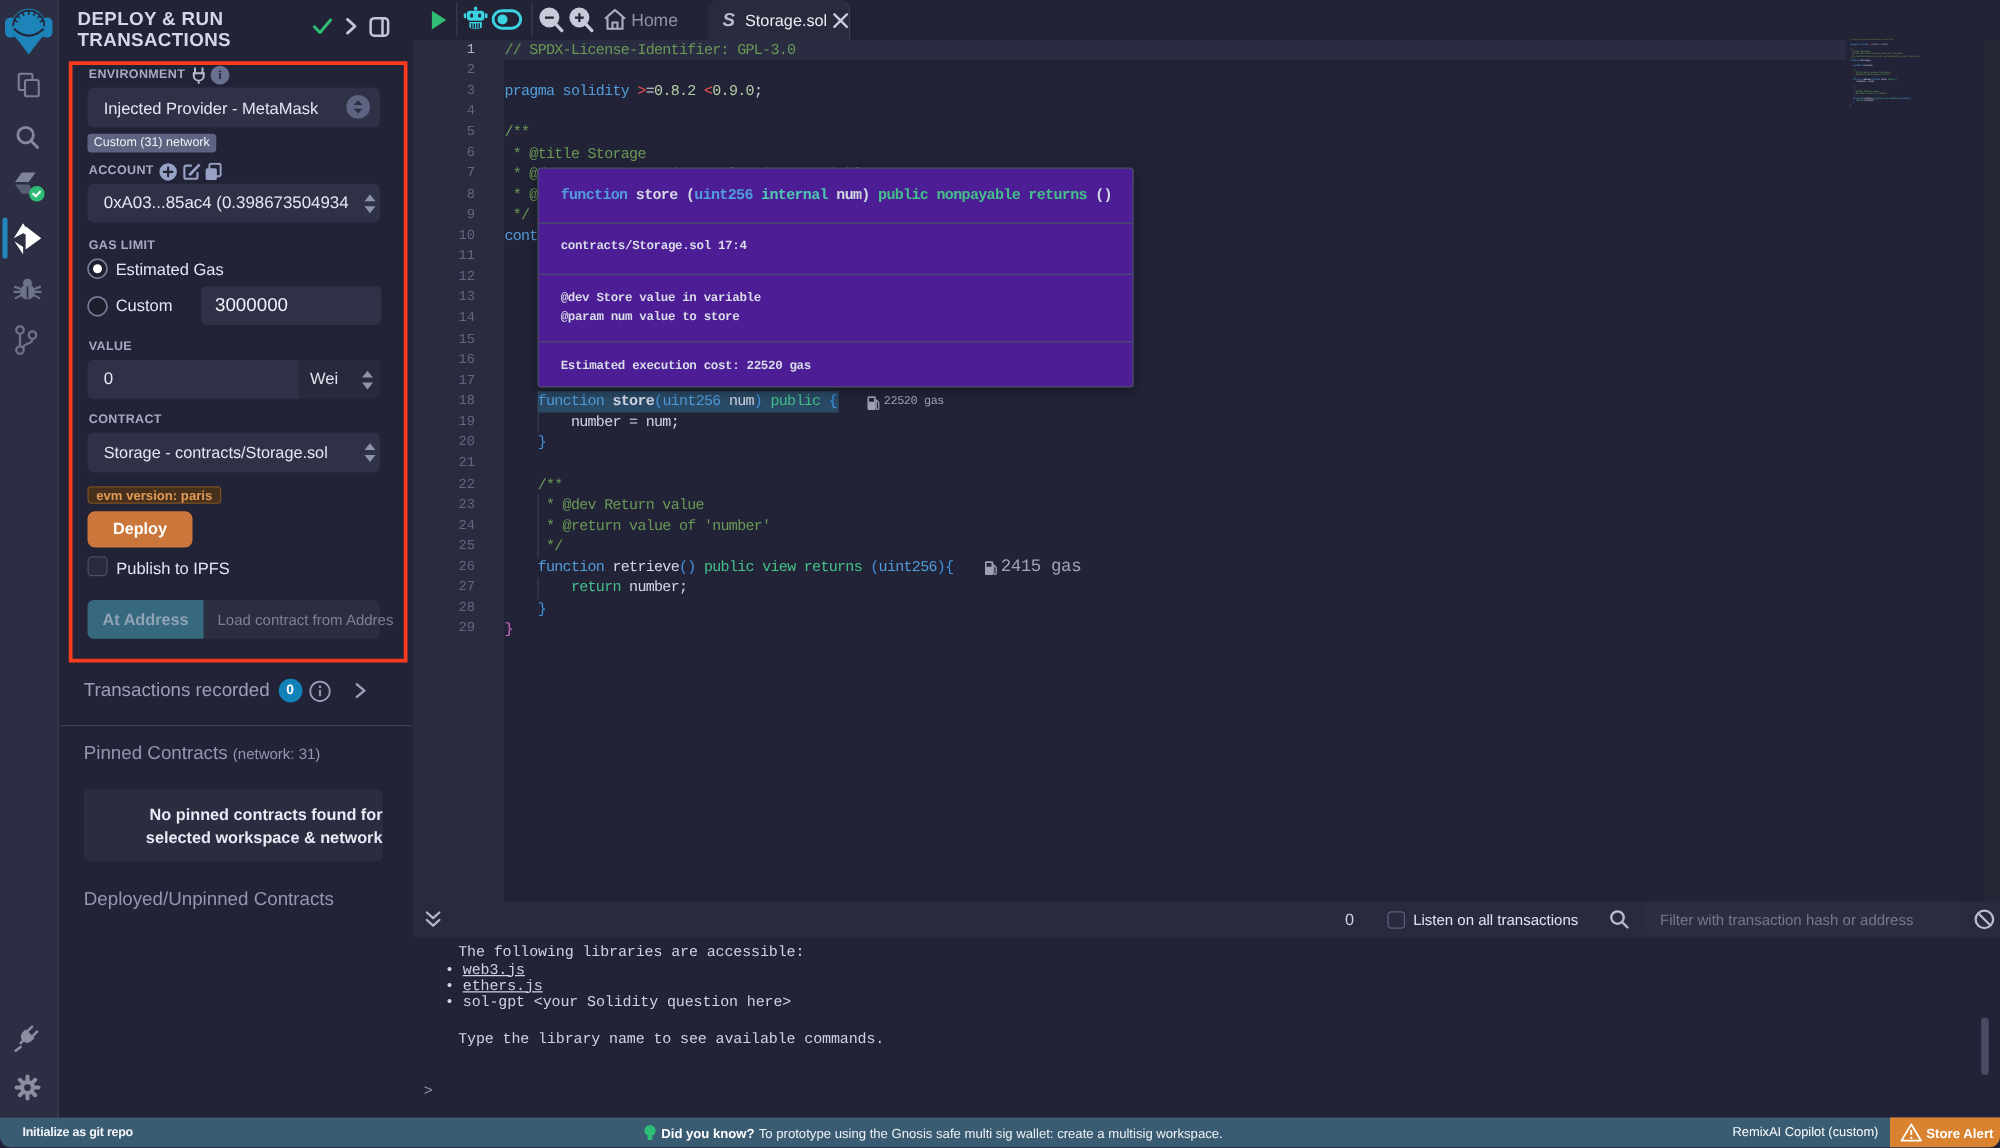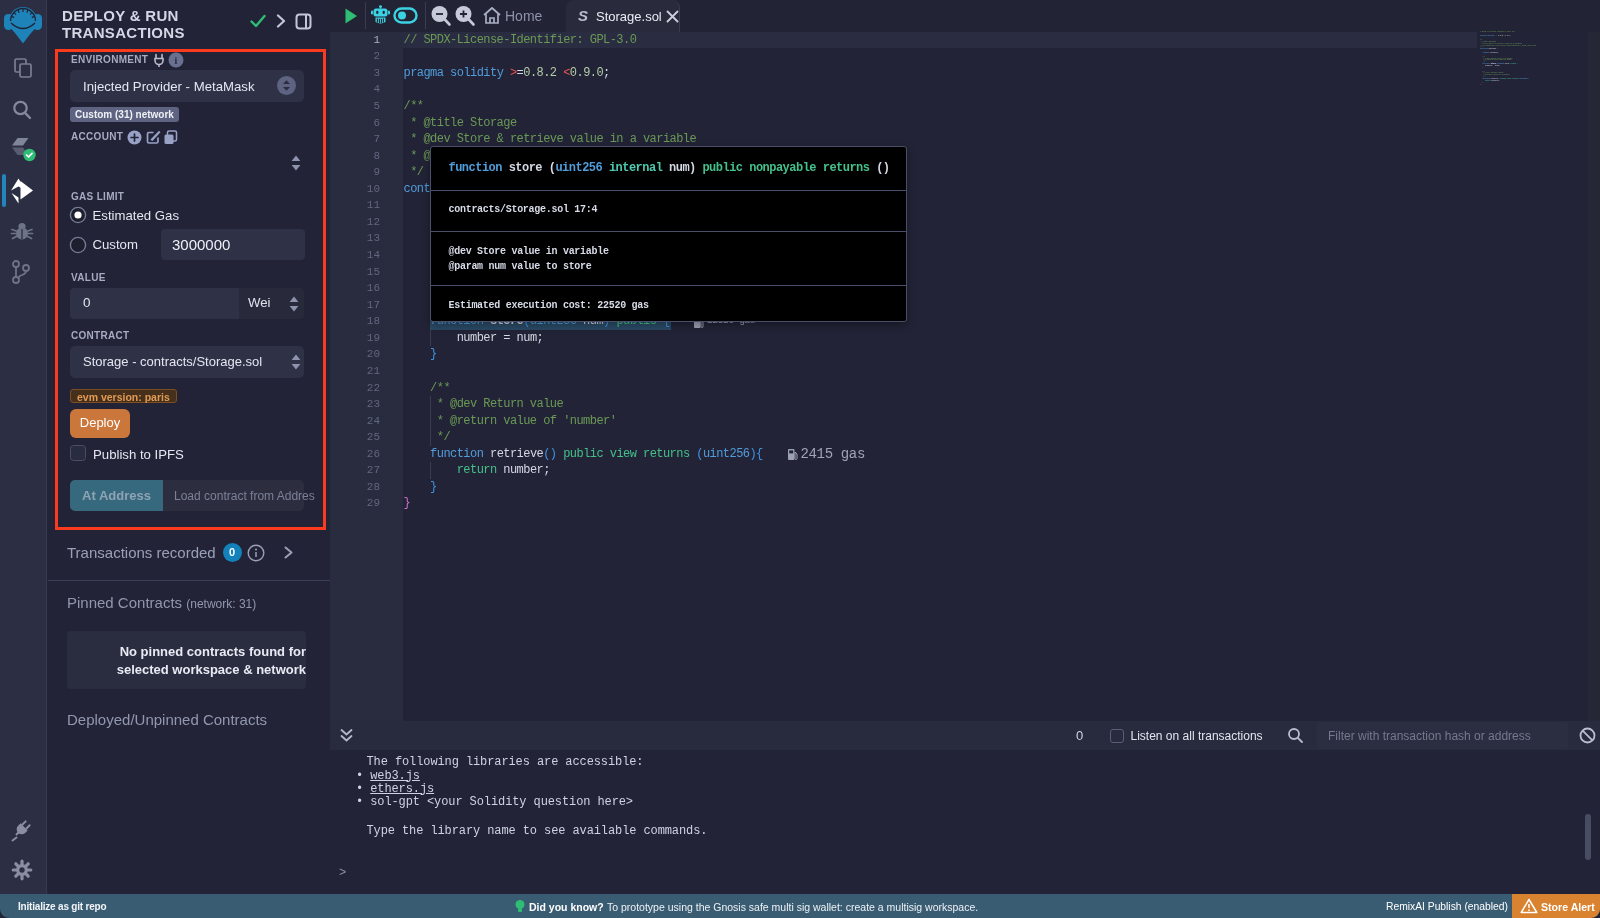--- a/index.html
+++ b/index.html
@@ -176,21 +176,21 @@
 <div style="height:16.56px;line-height:16.56px;white-space:pre"><span style="color:#6a9955">     * @return value of 'number'</span></div>
 <div style="height:16.56px;line-height:16.56px;white-space:pre"><span style="color:#6a9955">     */</span></div>
 <div style="height:16.56px;line-height:16.56px;white-space:pre"><span style="color:#d4d7e4">    </span><span style="color:#519ddb">function</span><span style="color:#d4d7e4"> retrieve</span><span style="color:#3f93e0">()</span><span style="color:#d4d7e4"> </span><span style="color:#44c08a">public</span><span style="color:#d4d7e4"> </span><span style="color:#44c08a">view</span><span style="color:#d4d7e4"> </span><span style="color:#44c08a">returns</span><span style="color:#d4d7e4"> </span><span style="color:#3f93e0">(</span><span style="color:#519ddb">uint256</span><span style="color:#3f93e0">)</span><span style="color:#3f93e0">{</span></div>
 <div style="height:16.56px;line-height:16.56px;white-space:pre"><span style="color:#d4d7e4">        </span><span style="color:#44c08a">return</span><span style="color:#d4d7e4"> number;</span></div>
 <div style="height:16.56px;line-height:16.56px;white-space:pre"><span style="color:#d4d7e4">    </span><span style="color:#3f93e0">}</span></div>
 <div style="height:16.56px;line-height:16.56px;white-space:pre"><span style="color:#d06dc8">}</span></div>
 </div>
     </div>
 <div class="abs" style="left:1588px;top:31.5px;width:12px;height:689.5px;background:#252737"></div>
 
-<div class="abs" style="left:429.5px;top:146px;width:477px;height:176px;background:#000000;border:1px solid #4a4e6a;border-radius:3px;box-shadow:0 3px 10px rgba(0,0,0,0.35)">
+<div class="abs" style="left:429.5px;top:134px;width:477px;height:176px;background:#4c1d95;border:1px solid #4a4e6a;border-radius:3px;box-shadow:0 3px 10px rgba(0,0,0,0.35)">
   <div style="position:absolute;left:18px;top:9px;height:25px;line-height:25px;font-family:'Liberation Mono',monospace;font-size:12px;letter-spacing:-0.52px;font-weight:bold;white-space:pre"><span style="color:#519ddb">function</span> <span style="color:#d4d7e4">store (</span><span style="color:#519ddb">uint256</span> <span style="color:#4ec9b0">internal</span> <span style="color:#d4d7e4">num) </span><span style="color:#44c08a">public nonpayable returns</span> <span style="color:#d4d7e4">()</span></div>
   <div style="position:absolute;left:0;top:42.5px;width:100%;height:1px;background:#4a4e6a"></div>
   <div style="position:absolute;left:18px;top:57px;font-family:'Liberation Mono',monospace;font-size:10px;letter-spacing:-0.28px;font-weight:bold;color:#d8dbe8;white-space:pre">contracts/Storage.sol 17:4</div>
   <div style="position:absolute;left:0;top:84px;width:100%;height:1px;background:#4a4e6a"></div>
   <div style="position:absolute;left:18px;top:98px;font-family:'Liberation Mono',monospace;font-size:10px;letter-spacing:-0.28px;font-weight:bold;color:#d8dbe8;line-height:14.5px;white-space:pre">@dev Store value in variable
 @param num value to store</div>
   <div style="position:absolute;left:0;top:138px;width:100%;height:1px;background:#4a4e6a"></div>
   <div style="position:absolute;left:18px;top:152.5px;font-family:'Liberation Mono',monospace;font-size:10px;letter-spacing:-0.28px;font-weight:bold;color:#d8dbe8;white-space:pre">Estimated execution cost: 22520 gas</div>
 </div>
 
@@ -319,35 +319,38 @@
 <circle cx="8" cy="8" r="7.5" fill="#6a7190"></circle>
 <text x="8" y="11.6" font-size="10" font-weight="bold" fill="#282a3e" text-anchor="middle" font-family="Liberation Serif,serif">i</text>
 </svg>
 <div class="abs" style="left:70px;top:69.5px;width:234px;height:32px;background:#2f3146;border-radius:5px"></div>
 <div class="abs" style="left:83px;top:78.5px;font-size:13.2px;color:#e4e6f1">Injected Provider - MetaMask</div>
 <svg width="19" height="19" viewBox="0 0 19 19" style="position:absolute;left:277.0px;top:76.0px">
 <circle cx="9.5" cy="9.5" r="9.5" fill="#5d6380"></circle>
 <polygon points="9.5,4.2 13,8 6,8" fill="#2a2c3f"></polygon>
 <polygon points="9.5,14.8 13,11 6,11" fill="#2a2c3f"></polygon>
 </svg>
-<div class="abs" style="left:70px;top:106.5px;height:15px;line-height:15px;padding:0 5px;background:#5d6380;border-radius:3px;font-size:10px;font-weight:bold;color:#f0f1f7">Custom (31) network</div>
+<div class="abs" style="left:70px;top:106.5px;height:15px;line-height:15px;padding:0 5px;background:#5d6380;border-radius:3px;font-size:10px;font-weight:normal;color:#f0f1f7">Custom (31) network</div>
 
 <div class="lbl" style="top:131px">ACCOUNT</div>
 <svg width="15" height="15" viewBox="0 0 15 15" style="position:absolute;left:127px;top:130px">
 <circle cx="7.5" cy="7.5" r="7" fill="#98a1c6"></circle>
 <path d="M7.5 4 v7 M4 7.5 h7" stroke="#222336" stroke-width="1.7" stroke-linecap="round"></path>
 </svg>
     <svg width="15" height="15" viewBox="0 0 15 15" style="position:absolute;left:146px;top:130px">
 <path d="M7.5 2.5 H3 a1.5 1.5 0 0 0 -1.5 1.5 v7.5 a1.5 1.5 0 0 0 1.5 1.5 h7.5 a1.5 1.5 0 0 0 1.5 -1.5 V7.5" fill="none" stroke="#98a1c6" stroke-width="1.7"></path>
 <path d="M5.5 9.5 L13 1.8 l0.5 0.5 L6.3 10z" fill="#98a1c6" stroke="#98a1c6" stroke-width="1.4"></path>
 </svg>
     <svg width="15" height="15" viewBox="0 0 15 15" style="position:absolute;left:163px;top:130px">
 <rect x="4.5" y="1" width="9" height="10" rx="1.5" fill="none" stroke="#98a1c6" stroke-width="1.5"></rect>
 <rect x="1.5" y="4.5" width="9" height="9.5" rx="1.5" fill="#98a1c6"></rect>
 </svg>
+<div class="abs" style="left:70px;top:146.5px;width:234px;height:31.5px;background:#2f3146;border-radius:5px;overflow:hidden">
+  <div style="position:absolute;left:13px;top:7.5px;font-size:13.5px;color:#e4e6f1;white-space:nowrap">0xA03...85ac4 (0.398673504934</div>
+</div>
 <svg width="10" height="16" viewBox="0 0 10 16" style="position:absolute;left:291px;top:154.5px">
 <polygon points="5,0.5 9.4,6 0.6,6" fill="#8d93ad"></polygon>
 <polygon points="5,15.5 9.4,10 0.6,10" fill="#8d93ad"></polygon>
 </svg>
 
 <div class="lbl" style="top:190.5px">GAS LIMIT</div>
 <svg width="18" height="18" viewBox="0 0 18 18" style="position:absolute;left:68.5px;top:206px">
 <circle cx="9" cy="9" r="7.6" fill="#1d1e2e" stroke="#767b96" stroke-width="1.4"></circle>
       <circle cx="9" cy="9" r="3.6" fill="#fff"></circle>
 </svg>
@@ -370,21 +373,21 @@
 </svg>
 
 <div class="lbl" style="top:330px">CONTRACT</div>
 <div class="abs" style="left:70px;top:345.5px;width:234px;height:32px;background:#2f3146;border-radius:5px"></div>
 <div class="abs" style="left:83px;top:354px;font-size:13px;color:#e4e6f1">Storage - contracts/Storage.sol</div>
 <svg width="10" height="16" viewBox="0 0 10 16" style="position:absolute;left:291px;top:353.5px">
 <polygon points="5,0.5 9.4,6 0.6,6" fill="#8d93ad"></polygon>
 <polygon points="5,15.5 9.4,10 0.6,10" fill="#8d93ad"></polygon>
 </svg>
 <div class="abs" style="left:70px;top:388.5px;height:14px;line-height:14px;padding:0 6px;background:#46301b;border:1px solid #7c4f22;border-radius:3px;font-size:10.5px;font-weight:bold;color:#e09a56">evm version: paris</div>
-<div class="abs" style="left:70px;top:409px;width:60px;height:28.5px;background:#cb763a;border-radius:6px;text-align:center;line-height:28.5px;font-size:13px;font-weight:normal;color:#fff">Deploy</div>
+<div class="abs" style="left:70px;top:409px;width:84px;height:28.5px;background:#cb763a;border-radius:6px;text-align:center;line-height:28.5px;font-size:13px;font-weight:bold;color:#fff">Deploy</div>
 <div class="abs" style="left:70px;top:445px;width:15.5px;height:15.5px;background:#292b3e;border:1.5px solid #4a4d66;border-radius:3.5px"></div>
 <div class="abs" style="left:93px;top:446.5px;font-size:13.2px;color:#e4e6f1">Publish to IPFS</div>
 <div class="abs" style="left:70px;top:479.5px;width:93px;height:31.5px;background:#37697e;border-radius:5px 0 0 5px;text-align:center;line-height:31.5px;font-size:13px;font-weight:bold;color:#8fa3b4">At Address</div>
 <div class="abs" style="left:163px;top:479.5px;width:141px;height:31.5px;background:#2c2e40;border-radius:0 5px 5px 0"></div>
 <div class="abs" style="left:174px;top:489px;font-size:12px;color:#7d8195">Load contract from Addres</div>
 
 <div class="abs" style="left:67px;top:544px;font-size:15px;color:#9ba0b8">Transactions recorded</div>
 <div class="abs" style="left:222.5px;top:543px;width:19px;height:19px;background:#1382bb;border-radius:50%;text-align:center;line-height:19px;font-size:11px;font-weight:bold;color:#fff">0</div>
 <svg width="18" height="18" viewBox="0 0 18 18" style="position:absolute;left:247px;top:543.5px">
 <circle cx="9" cy="9" r="7.8" fill="none" stroke="#9ba0b8" stroke-width="1.4"></circle>
@@ -400,21 +403,21 @@
 <div class="abs" style="left:67px;top:710.5px;font-size:15px;color:#9297b0">Deployed/Unpinned Contracts</div>
 
 <div class="abs" style="left:0;top:894px;width:1600px;height:24px;background:#3a5c72;border-radius:0 0 9px 9px"></div>
 <div class="abs" style="left:18px;top:901px;font-size:10px;font-weight:bold;letter-spacing:-0.2px;color:#f2f4f8">Initialize as git repo</div>
 <svg width="12" height="15" viewBox="0 0 12 15" style="position:absolute;left:514px;top:898.5px">
 <circle cx="6" cy="5.5" r="4.5" fill="#2ebd74"></circle>
 <rect x="4" y="9.5" width="4" height="3.5" rx="1" fill="#2ebd74"></rect>
 </svg>
 <div class="abs" style="left:529px;top:900.5px;font-size:10.5px;font-weight:bold;color:#fff">Did you know?</div>
 <div class="abs" style="left:607px;top:901px;font-size:10.5px;color:#eef1f6">To prototype using the Gnosis safe multi sig wallet: create a multisig workspace.</div>
-<div class="abs" style="left:1386px;top:901px;font-size:10.3px;color:#fff">RemixAI Publish (enabled)</div>
+<div class="abs" style="left:1386px;top:901px;font-size:10.3px;color:#fff">RemixAI Copilot (custom)</div>
 <div class="abs" style="left:1512px;top:894px;width:88px;height:24px;background:#d9822f;border-radius:0 0 9px 0"></div>
 <svg width="18" height="16" viewBox="0 0 18 16" style="position:absolute;left:1520px;top:898px">
 <path d="M9 1.5 L16.8 14.5 H1.2 Z" fill="none" stroke="#fff" stroke-width="1.5" stroke-linejoin="round"></path>
 <line x1="9" y1="6" x2="9" y2="10" stroke="#fff" stroke-width="1.5"></line>
 <circle cx="9" cy="12.2" r="0.9" fill="#fff"></circle>
 </svg>
 <div class="abs" style="left:1541px;top:900.5px;font-size:10.6px;font-weight:bold;color:#fff;white-space:nowrap">Store Alert</div>
 
 </div>
 </body></html>

